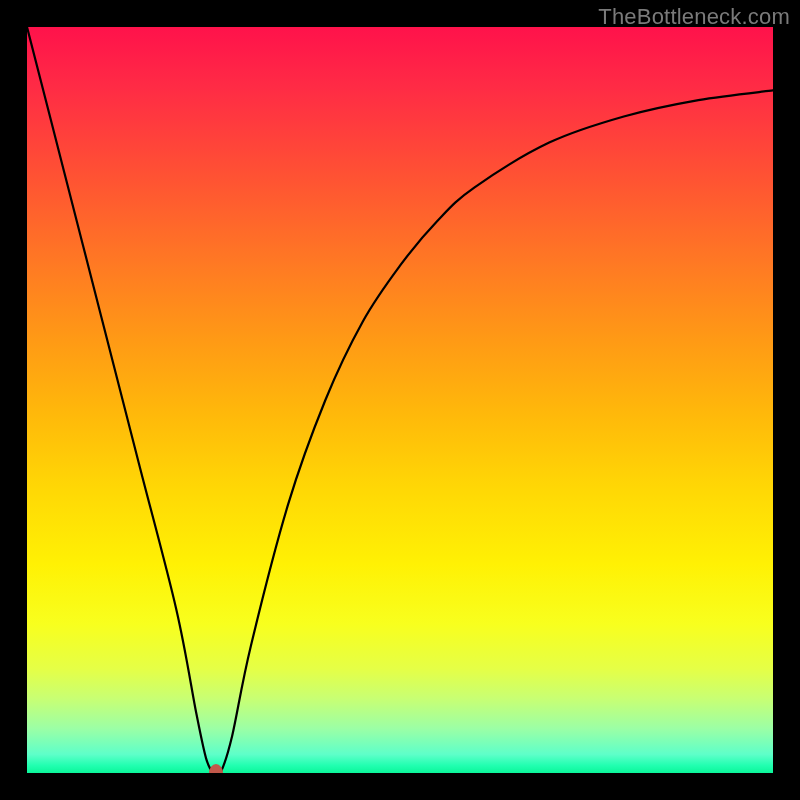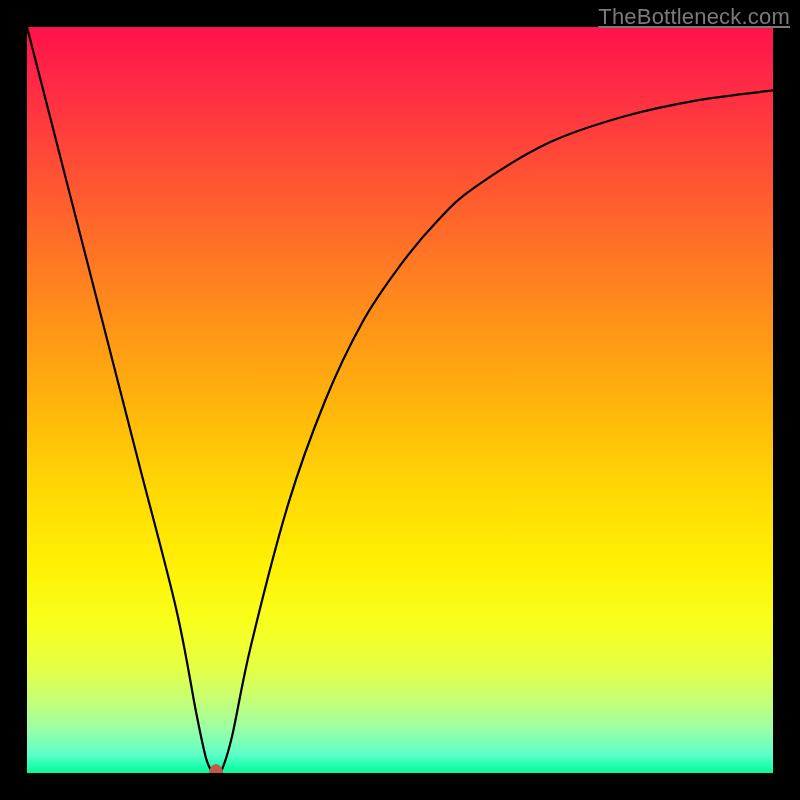--- a/index.html
+++ b/index.html
@@ -47,21 +47,20 @@
   }
   .watermark {
     position: absolute;
     top: 4px;
     right: 10px;
     color: #7a7a7a;
     font-size: 22px;
     font-weight: 500;
     letter-spacing: 0.2px;
     user-select: none;
-    text-decoration: underline;
   }
   svg.curve {
     position: absolute;
     inset: 0;
   }
   .marker {
     position: absolute;
     width: 14px;
     height: 18px;
     background: #c1584a;

